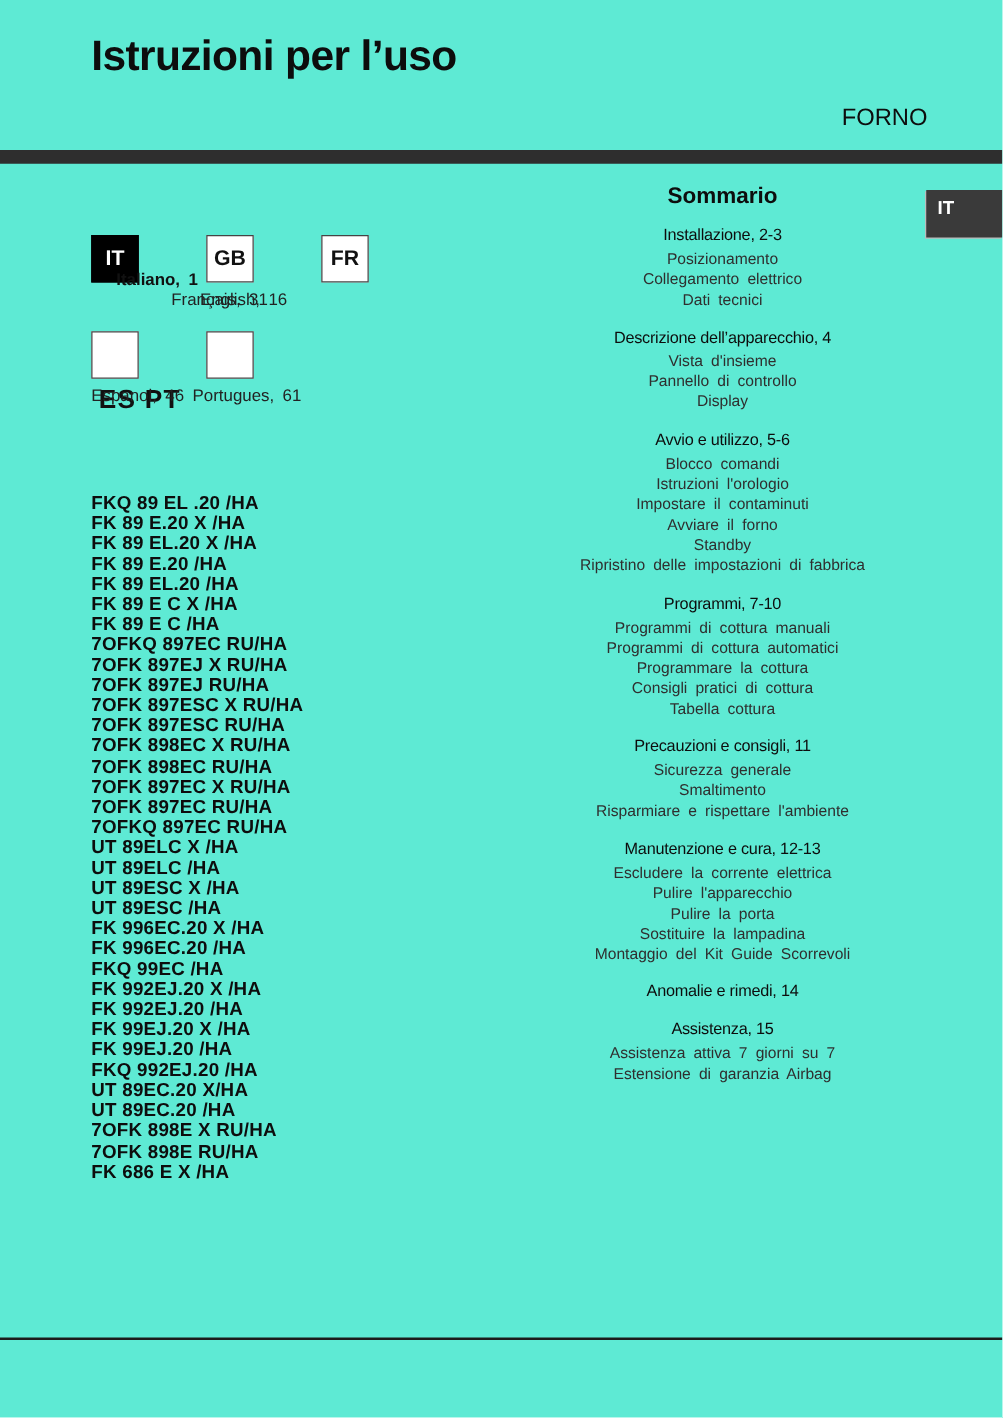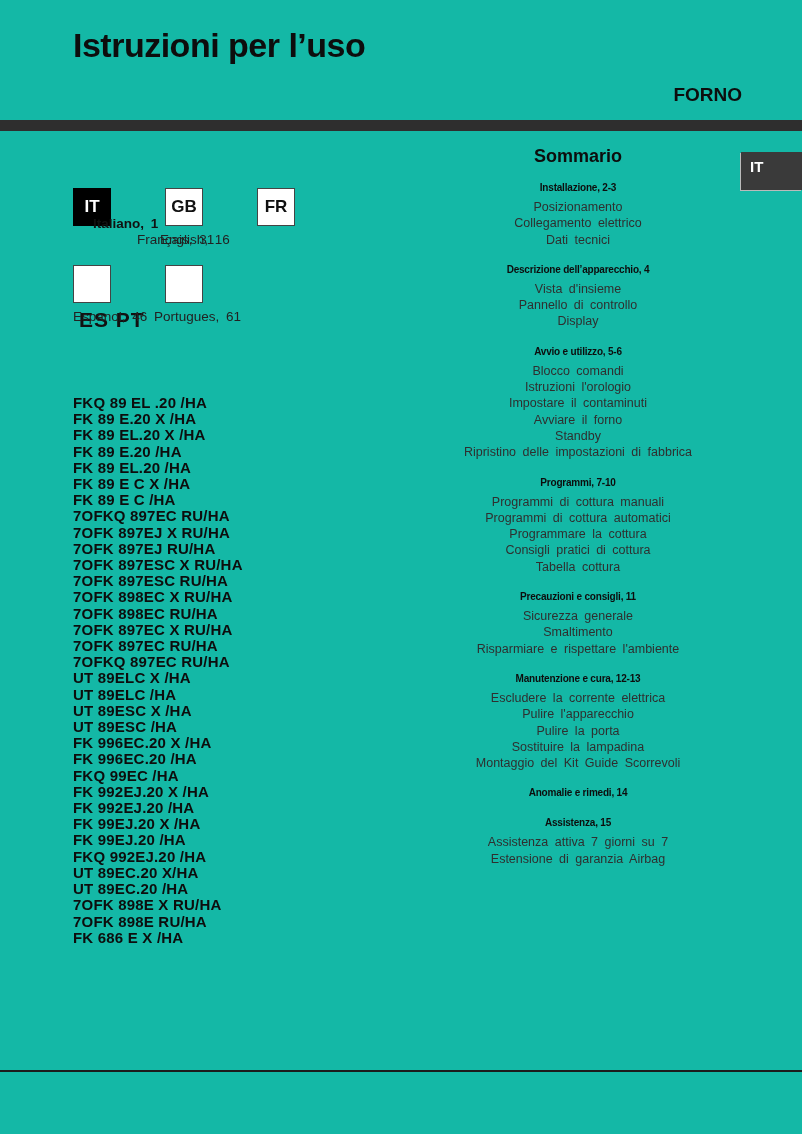--- a/index.html
+++ b/index.html
@@ -1,27 +1,27 @@
 <!DOCTYPE html>
 <html><head>
 <meta charset="utf-8">
 <style>
   * { margin:0; padding:0; box-sizing:border-box; }
   html,body { background:#ffffff; }
   .page {
-    position:relative; width:802px; height:1134px; background:#14b8a6;
+    position:relative; width:802px; height:1134px; background:#5eead4;
     font-family:"Liberation Sans", sans-serif; color:#111; overflow:hidden;
   }
   .doc-title {
     position:absolute; left:73px; top:26px;
     font-size:34px; font-weight:bold; letter-spacing:-0.5px; color:#0d0d0d;
   }
   .doc-subtitle {
     position:absolute; right:60px; top:84px;
-    font-size:19px; font-weight:bold; color:#0d0d0d;
+    font-size:19px; font-weight:normal; color:#0d0d0d;
   }
   .top-bar {
     position:absolute; left:0; top:120px; width:802px; height:11px; background:#2e2e2e;
   }
   .bottom-rule {
     position:absolute; left:0; top:1070px; width:802px; height:2px; background:#1c1c1c;
   }
   .side-tab {
     position:absolute; left:741px; top:152px; width:61px; height:38px;
     background:#3a3a3a; color:#fff; font-weight:bold; font-size:15px;
@@ -37,21 +37,21 @@
   .lang-label { position:absolute; font-size:13.5px; color:#222; word-spacing:3px; white-space:nowrap; }
   .lang-label.bold { font-weight:bold; color:#111; }
   .espt-text { position:absolute; left:79px; top:272px; font-size:21px; font-weight:bold; color:#111; white-space:nowrap; letter-spacing:1px;margin-top:36px; }
   
   .model-list { position:absolute; left:73px; top:395px; }
   .model-item { font-size:15px; font-weight:bold; line-height:16.2px; color:#0d0d0d; white-space:nowrap; letter-spacing:0.2px; }
   
   .toc { position:absolute; left:413px; top:146px; width:330px;text-align:center; }
   .toc-heading { font-size:18px; line-height:20px; font-weight:bold; color:#0d0d0d; margin-bottom:2px; }
   .toc-section { margin-top:13px; }
-  .toc-section-title { font-size:10px; line-height:17px; font-weight:bold; color:#0d0d0d; margin-bottom:3px; letter-spacing:-0.2px; }
+  .toc-section-title { font-size:13px; line-height:17px; font-weight:normal; color:#0d0d0d; margin-bottom:3px; letter-spacing:-0.2px; }
   .toc-item { font-size:12.5px; line-height:16.3px; color:#2f2f2f; word-spacing:3px; white-space:nowrap; }
 </style>
 </head>
 <body>
 
 <div class="page">
 
   <h1 class="doc-title">Istruzioni per l’uso</h1>
   <div class="doc-subtitle">FORNO</div>
 

